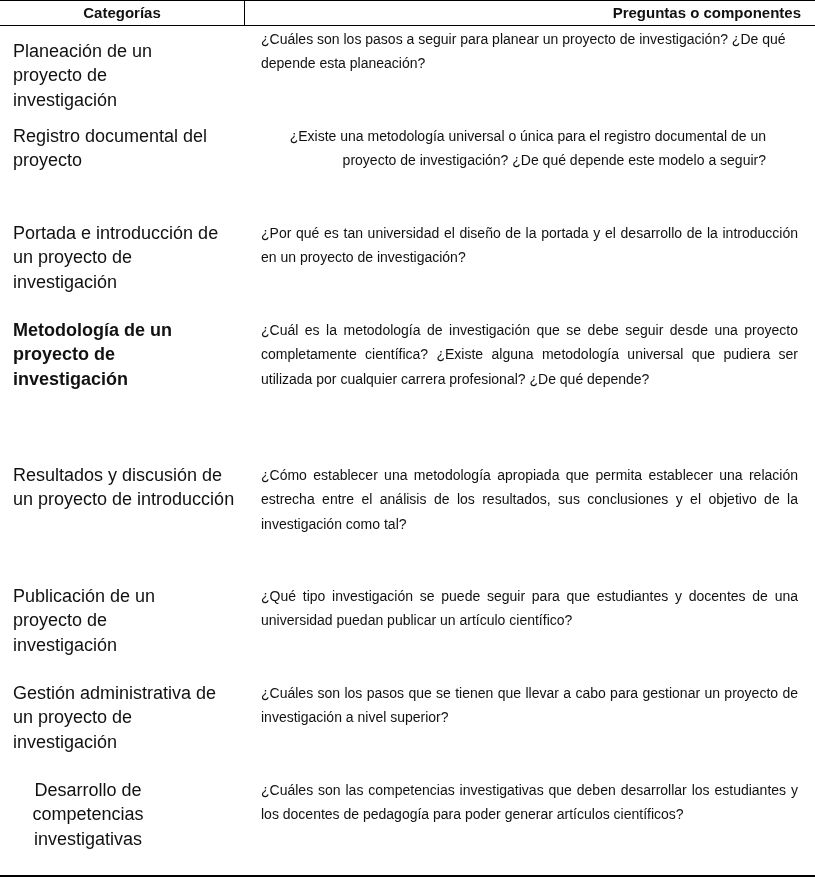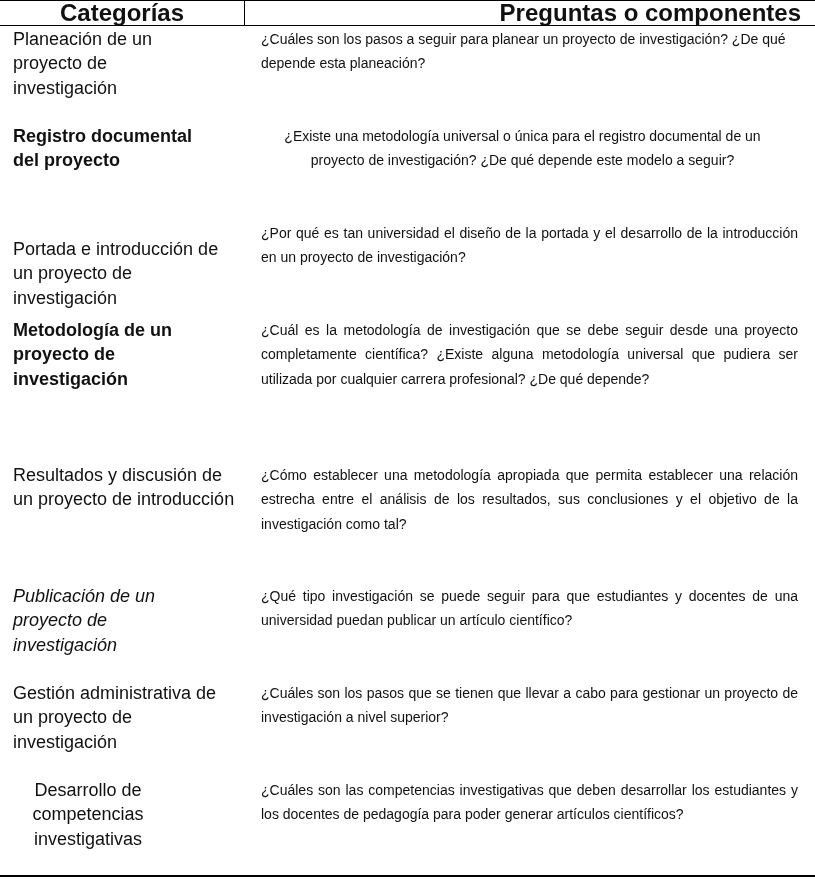--- a/index.html
+++ b/index.html
@@ -2,63 +2,63 @@
 <html><head>
 <meta charset="utf-8">
 <style>
   html, body { margin:0; padding:0; background:#ffffff; }
   body { width:815px; height:879px; position:relative; overflow:hidden;
          font-family:"Liberation Sans", sans-serif; color:#111; }
   .topline { position:absolute; left:0; top:0; width:815px; height:1px; background:#000; }
   .headline { position:absolute; left:0; top:25px; width:815px; height:1px; background:#000; }
   .botline { position:absolute; left:0; top:875px; width:815px; height:2px; background:#000; }
   .tick { position:absolute; left:244px; top:0; width:1px; height:26px; background:#000; }
-  .hdr { position:absolute; top:2px; font-size:24px; font-weight:bold; line-height:22px; text-align:center; }
+  .hdr { position:absolute; top:2px; font-size:15px; font-weight:bold; line-height:22px; text-align:center; }
   .hdr.c1 { left:0; width:244px; }
   .hdr.c2 { left:231px; width:570px;text-align:right; }
   .row { position:absolute; left:0; width:815px; }
   .cat { position:absolute; left:13px; width:225px; font-size:18px; line-height:24.3px; }
   .q { position:absolute; left:261px; width:537px; font-size:14px; line-height:24.3px; text-align:justify; }
 </style>
 </head>
 <body>
 
 <div class="topline"></div>
 <div class="tick"></div>
 <div class="hdr c1">Categorías</div>
 <div class="hdr c2">Preguntas o componentes</div>
 <div class="headline"></div>
 
 <div class="row" style="top:27px;">
-  <div class="cat" style="width:175px;">Planeación de un proyecto de investigación</div>
+  <div class="cat" style="width:175px;margin-top:12px;">Planeación de un proyecto de investigación</div>
   <div class="q" style="text-align:left;">¿Cuáles son los pasos a seguir para planear un proyecto de investigación? ¿De qué depende esta planeación?</div>
 </div>
 
 <div class="row" style="top:124px;">
-  <div class="cat" style="width:200px;font-weight:bold;">Registro documental del proyecto</div>
-  <div class="q" style="text-align:center;width:505px;margin-left:9px;">¿Existe una metodología universal o única para el registro documental de un proyecto de investigación? ¿De qué depende este modelo a seguir?</div>
+  <div class="cat" style="width:200px;">Registro documental del proyecto</div>
+  <div class="q" style="text-align:right;width:505px;">¿Existe una metodología universal o única para el registro documental de un proyecto de investigación? ¿De qué depende este modelo a seguir?</div>
 </div>
 
 <div class="row" style="top:221px;">
-  <div class="cat" style="width:215px;margin-top:16px;">Portada e introducción de un proyecto de investigación</div>
+  <div class="cat" style="width:215px;">Portada e introducción de un proyecto de investigación</div>
   <div class="q">¿Por qué es tan universidad el diseño de la portada y el desarrollo de la introducción en un proyecto de investigación?</div>
 </div>
 
 <div class="row" style="top:318px;">
   <div class="cat" style="width:180px;font-weight:bold;">Metodología de un proyecto de investigación</div>
   <div class="q">¿Cuál es la metodología de investigación que se debe seguir desde una proyecto completamente científica? ¿Existe alguna metodología universal que pudiera ser utilizada por cualquier carrera profesional? ¿De qué depende?</div>
 </div>
 
 <div class="row" style="top:463px;">
   <div class="cat">Resultados y discusión de un proyecto de introducción</div>
   <div class="q">¿Cómo establecer una metodología apropiada que permita establecer una relación estrecha entre el análisis de los resultados, sus conclusiones y el objetivo de la investigación como tal?</div>
 </div>
 
 <div class="row" style="top:584px;">
-  <div class="cat" style="width:175px;font-style:italic;">Publicación de un proyecto de investigación</div>
+  <div class="cat" style="width:175px;">Publicación de un proyecto de investigación</div>
   <div class="q">¿Qué tipo investigación se puede seguir para que estudiantes y docentes de una universidad puedan publicar un artículo científico?</div>
 </div>
 
 <div class="row" style="top:681px;">
   <div class="cat">Gestión administrativa de un proyecto de investigación</div>
   <div class="q">¿Cuáles son los pasos que se tienen que llevar a cabo para gestionar un proyecto de investigación a nivel superior?</div>
 </div>
 
 <div class="row" style="top:778px;">
   <div class="cat" style="width:150px;text-align:center;">Desarrollo de competencias investigativas</div>

